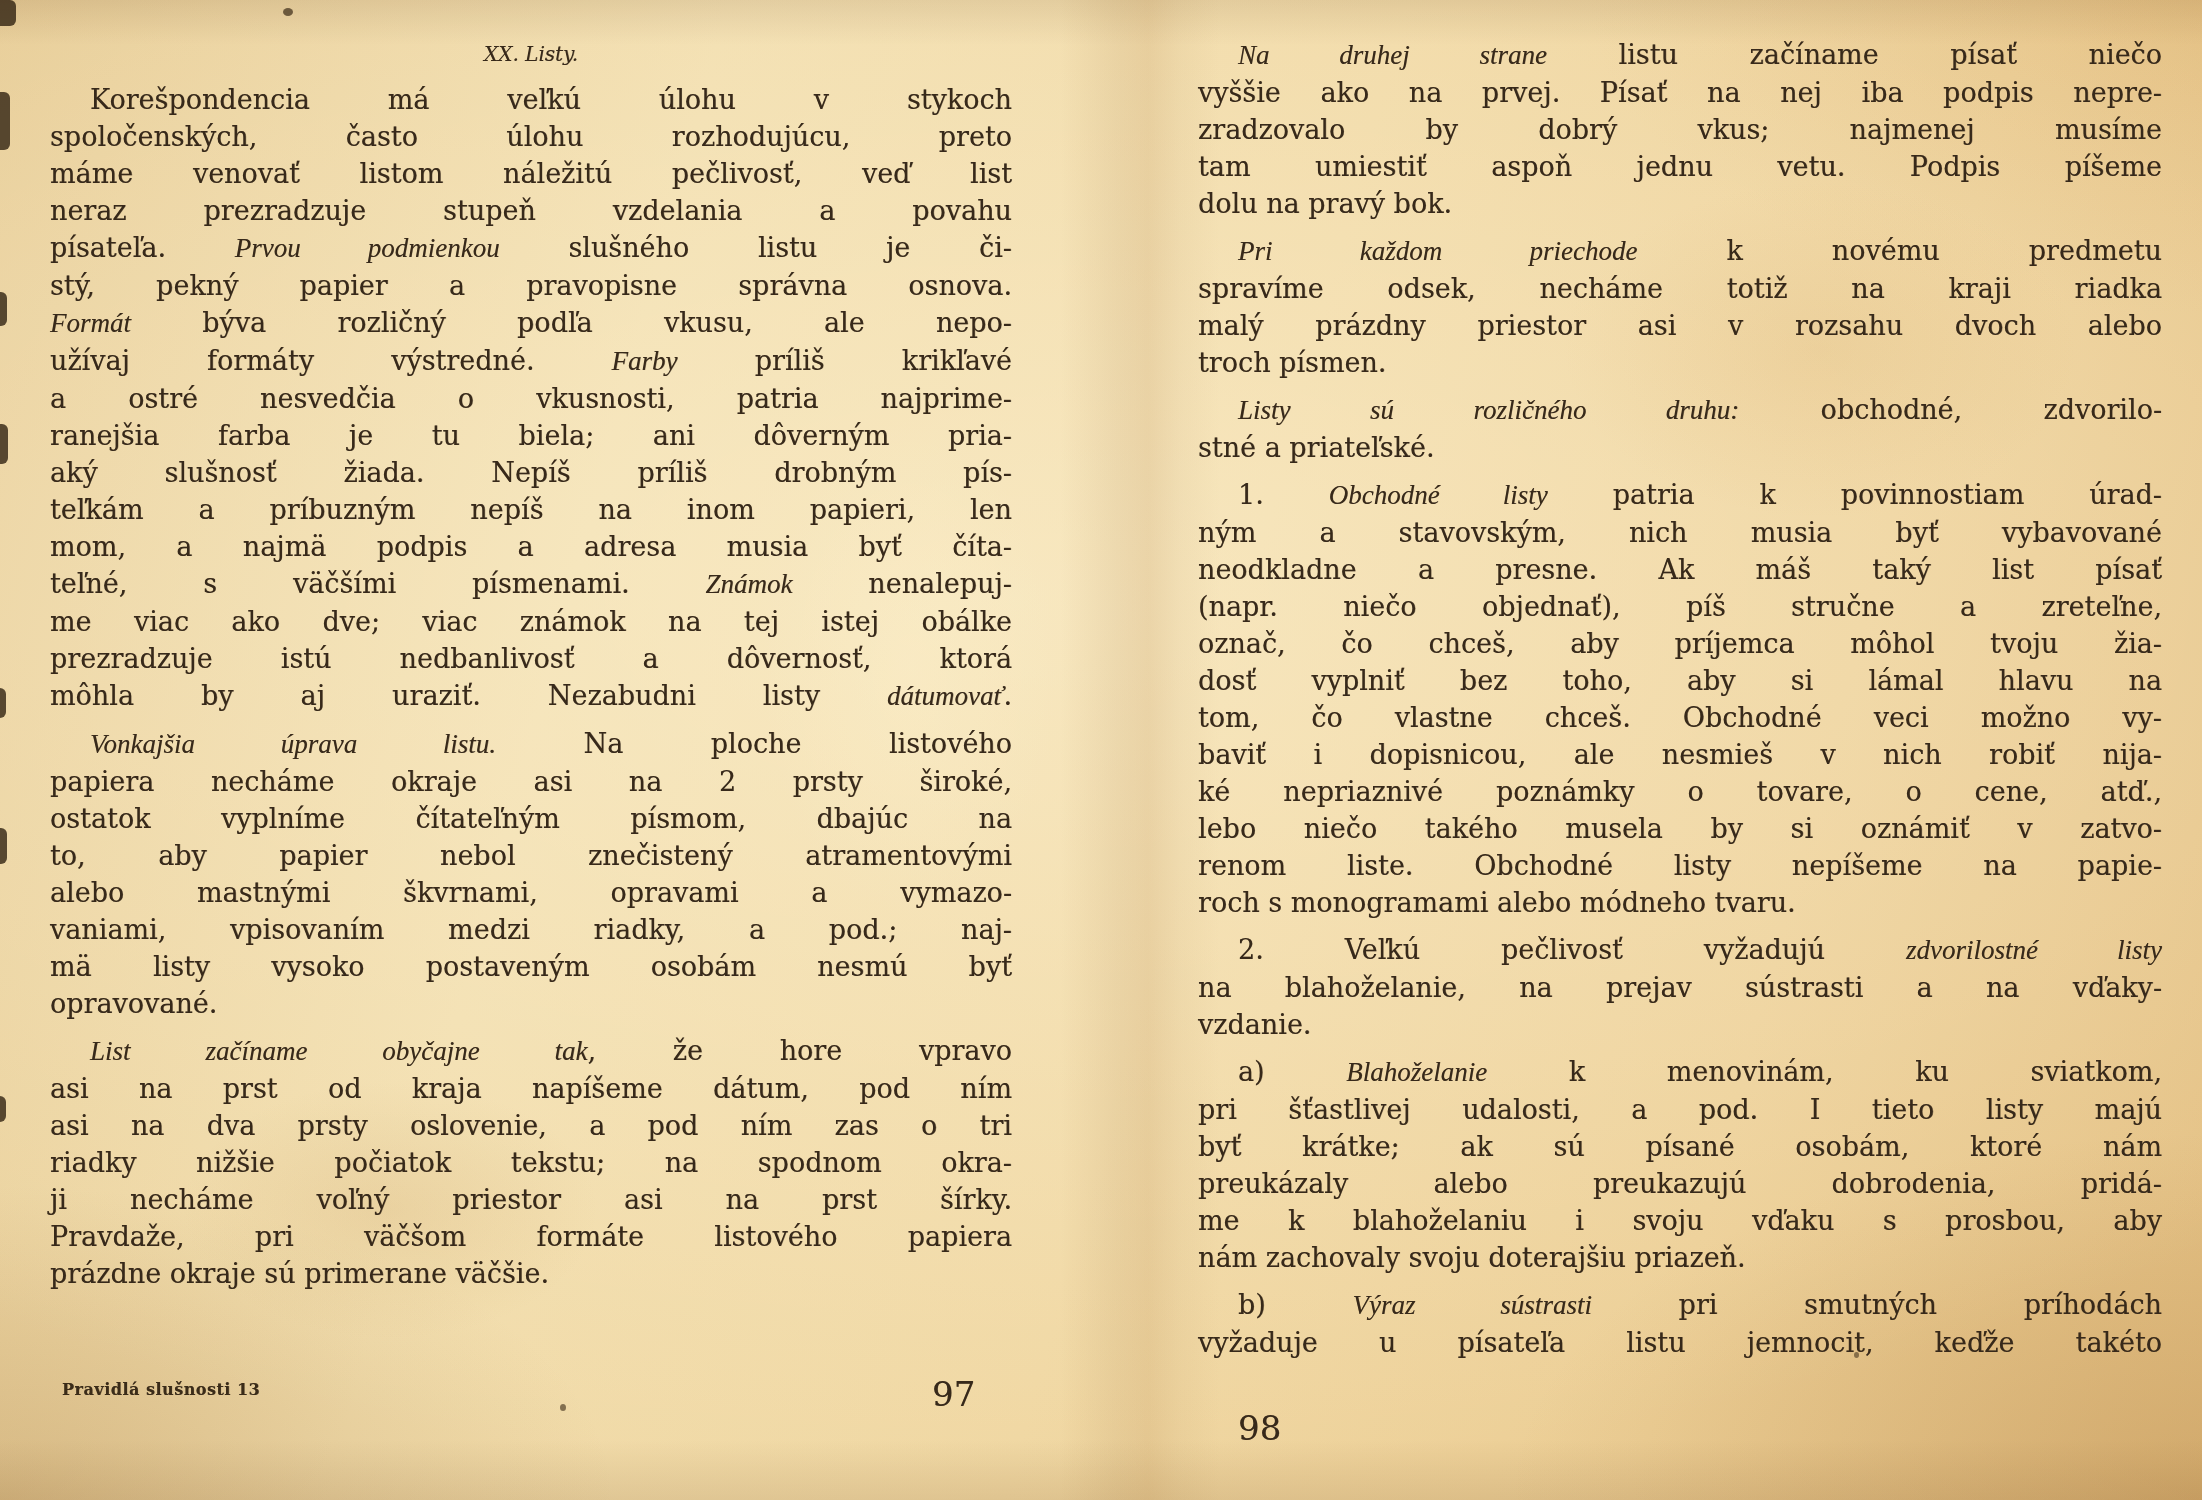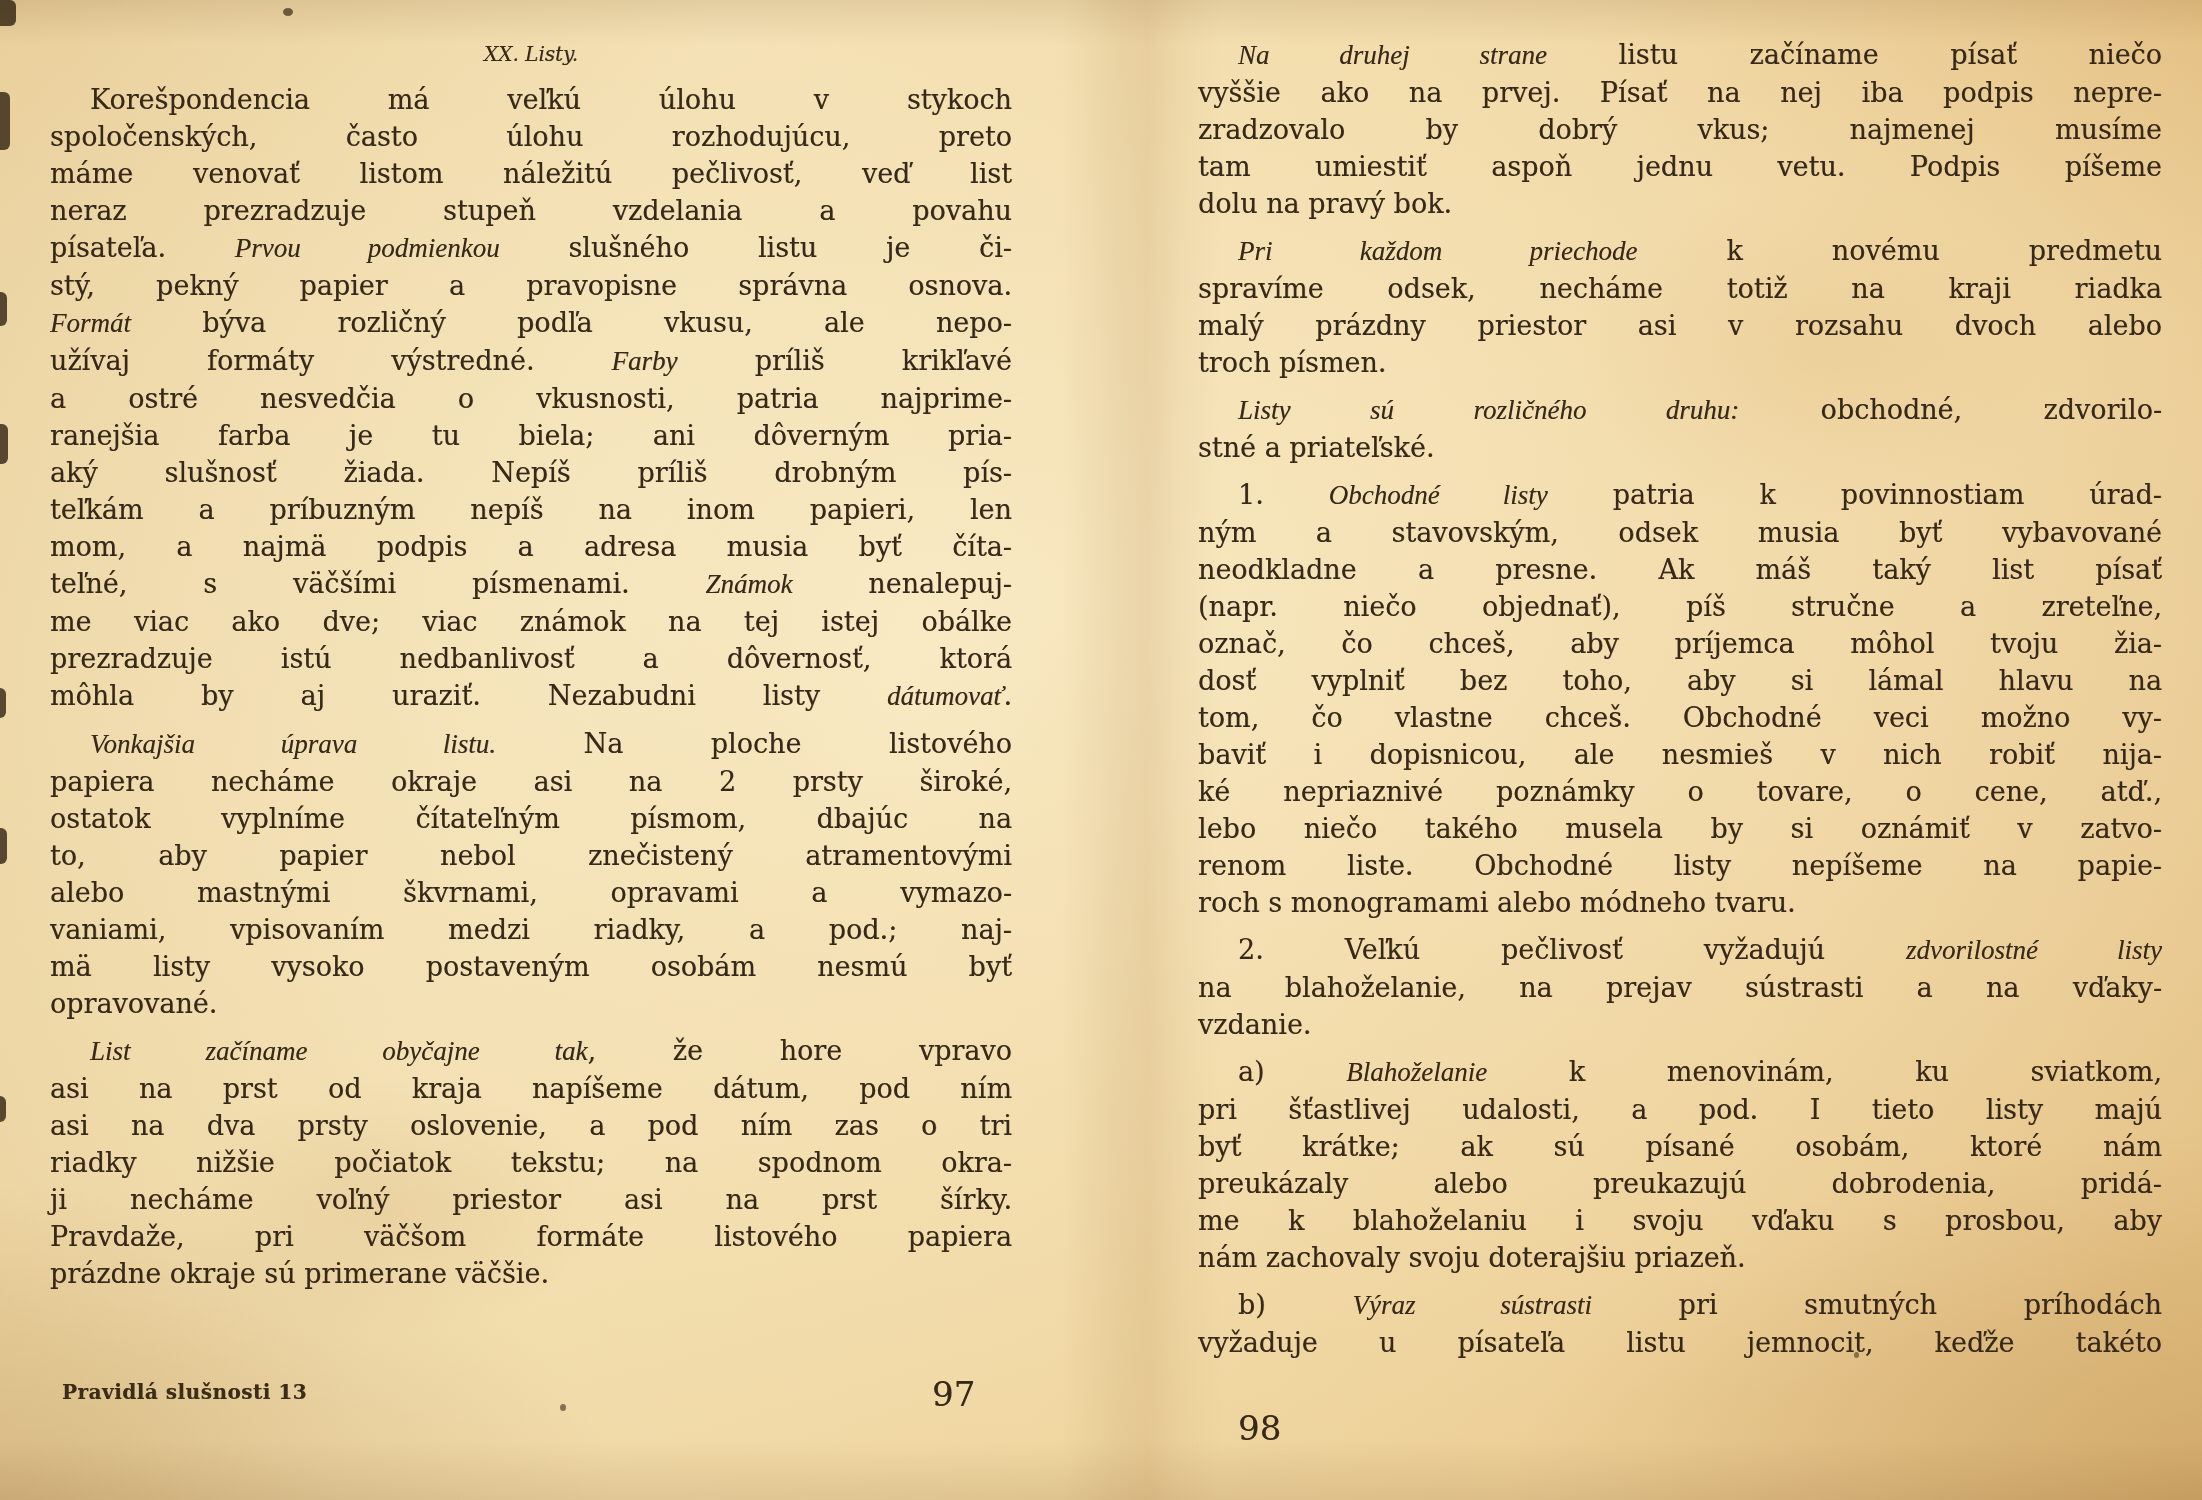--- a/index.html
+++ b/index.html
@@ -44,21 +44,21 @@
   .page-right{left:1198px;width:964px;}
   .heading{font-style:italic;text-align:center;text-align-last:center;margin-bottom:8px;font-size:20px;}
   .para{margin-top:10px;}
   .para:first-of-type{margin-top:0;}
   .page-left .para:nth-of-type(1){margin-top:0;}
   .line{text-align:justify;text-align-last:justify;white-space:normal;}
   .line.first{text-indent:40px;}
   .line.flush{text-align-last:left;}
   i{font-style:italic;font-family:Liberation Serif, serif;}
 
-  .footer-imprint{position:absolute;left:62px;top:1380px;font-size:20px;font-weight:bold;
+  .footer-imprint{position:absolute;left:62px;top:1380px;font-size:16px;font-weight:bold;
     letter-spacing:0.5px;color:#3b2c19;font-family:"DejaVu Serif","Liberation Serif",serif;
     text-shadow:0.3px 0.3px 0 rgba(55,41,26,0.5);}
   .pagenum{position:absolute;font-size:34px;font-family:"DejaVu Serif","Liberation Serif",serif;
     color:#37291a;text-shadow:0.35px 0.35px 0 rgba(55,41,26,0.45);}
   .pagenum-left{left:932px;top:1374px;}
   .pagenum-right{left:1238px;top:1360px;margin-top:48px;}
 </style>
 </head>
 <body>
 
@@ -136,21 +136,21 @@
           <div class="line">spravíme odsek, necháme totiž na kraji riadka</div>
           <div class="line">malý prázdny priestor asi v rozsahu dvoch alebo</div>
           <div class="line flush">troch písmen.</div>
         </div>
         <div class="para">
           <div class="line first"><i>Listy sú rozličného druhu:</i> obchodné, zdvorilo-</div>
           <div class="line flush">stné a priateľské.</div>
         </div>
         <div class="para">
           <div class="line first">1. <i>Obchodné listy</i> patria k povinnostiam úrad-</div>
-          <div class="line">ným a stavovským, odsek musia byť vybavované</div>
+          <div class="line">ným a stavovským, nich musia byť vybavované</div>
           <div class="line">neodkladne a presne. Ak máš taký list písať</div>
           <div class="line">(napr. niečo objednať), píš stručne a zreteľne,</div>
           <div class="line">označ, čo chceš, aby príjemca môhol tvoju žia-</div>
           <div class="line">dosť vyplniť bez toho, aby si lámal hlavu na</div>
           <div class="line">tom, čo vlastne chceš. Obchodné veci možno vy-</div>
           <div class="line">baviť i dopisnicou, ale nesmieš v nich robiť nija-</div>
           <div class="line">ké nepriaznivé poznámky o tovare, o cene, atď.,</div>
           <div class="line">lebo niečo takého musela by si oznámiť v zatvo-</div>
           <div class="line">renom liste. Obchodné listy nepíšeme na papie-</div>
           <div class="line flush">roch s monogramami alebo módneho tvaru.</div>

